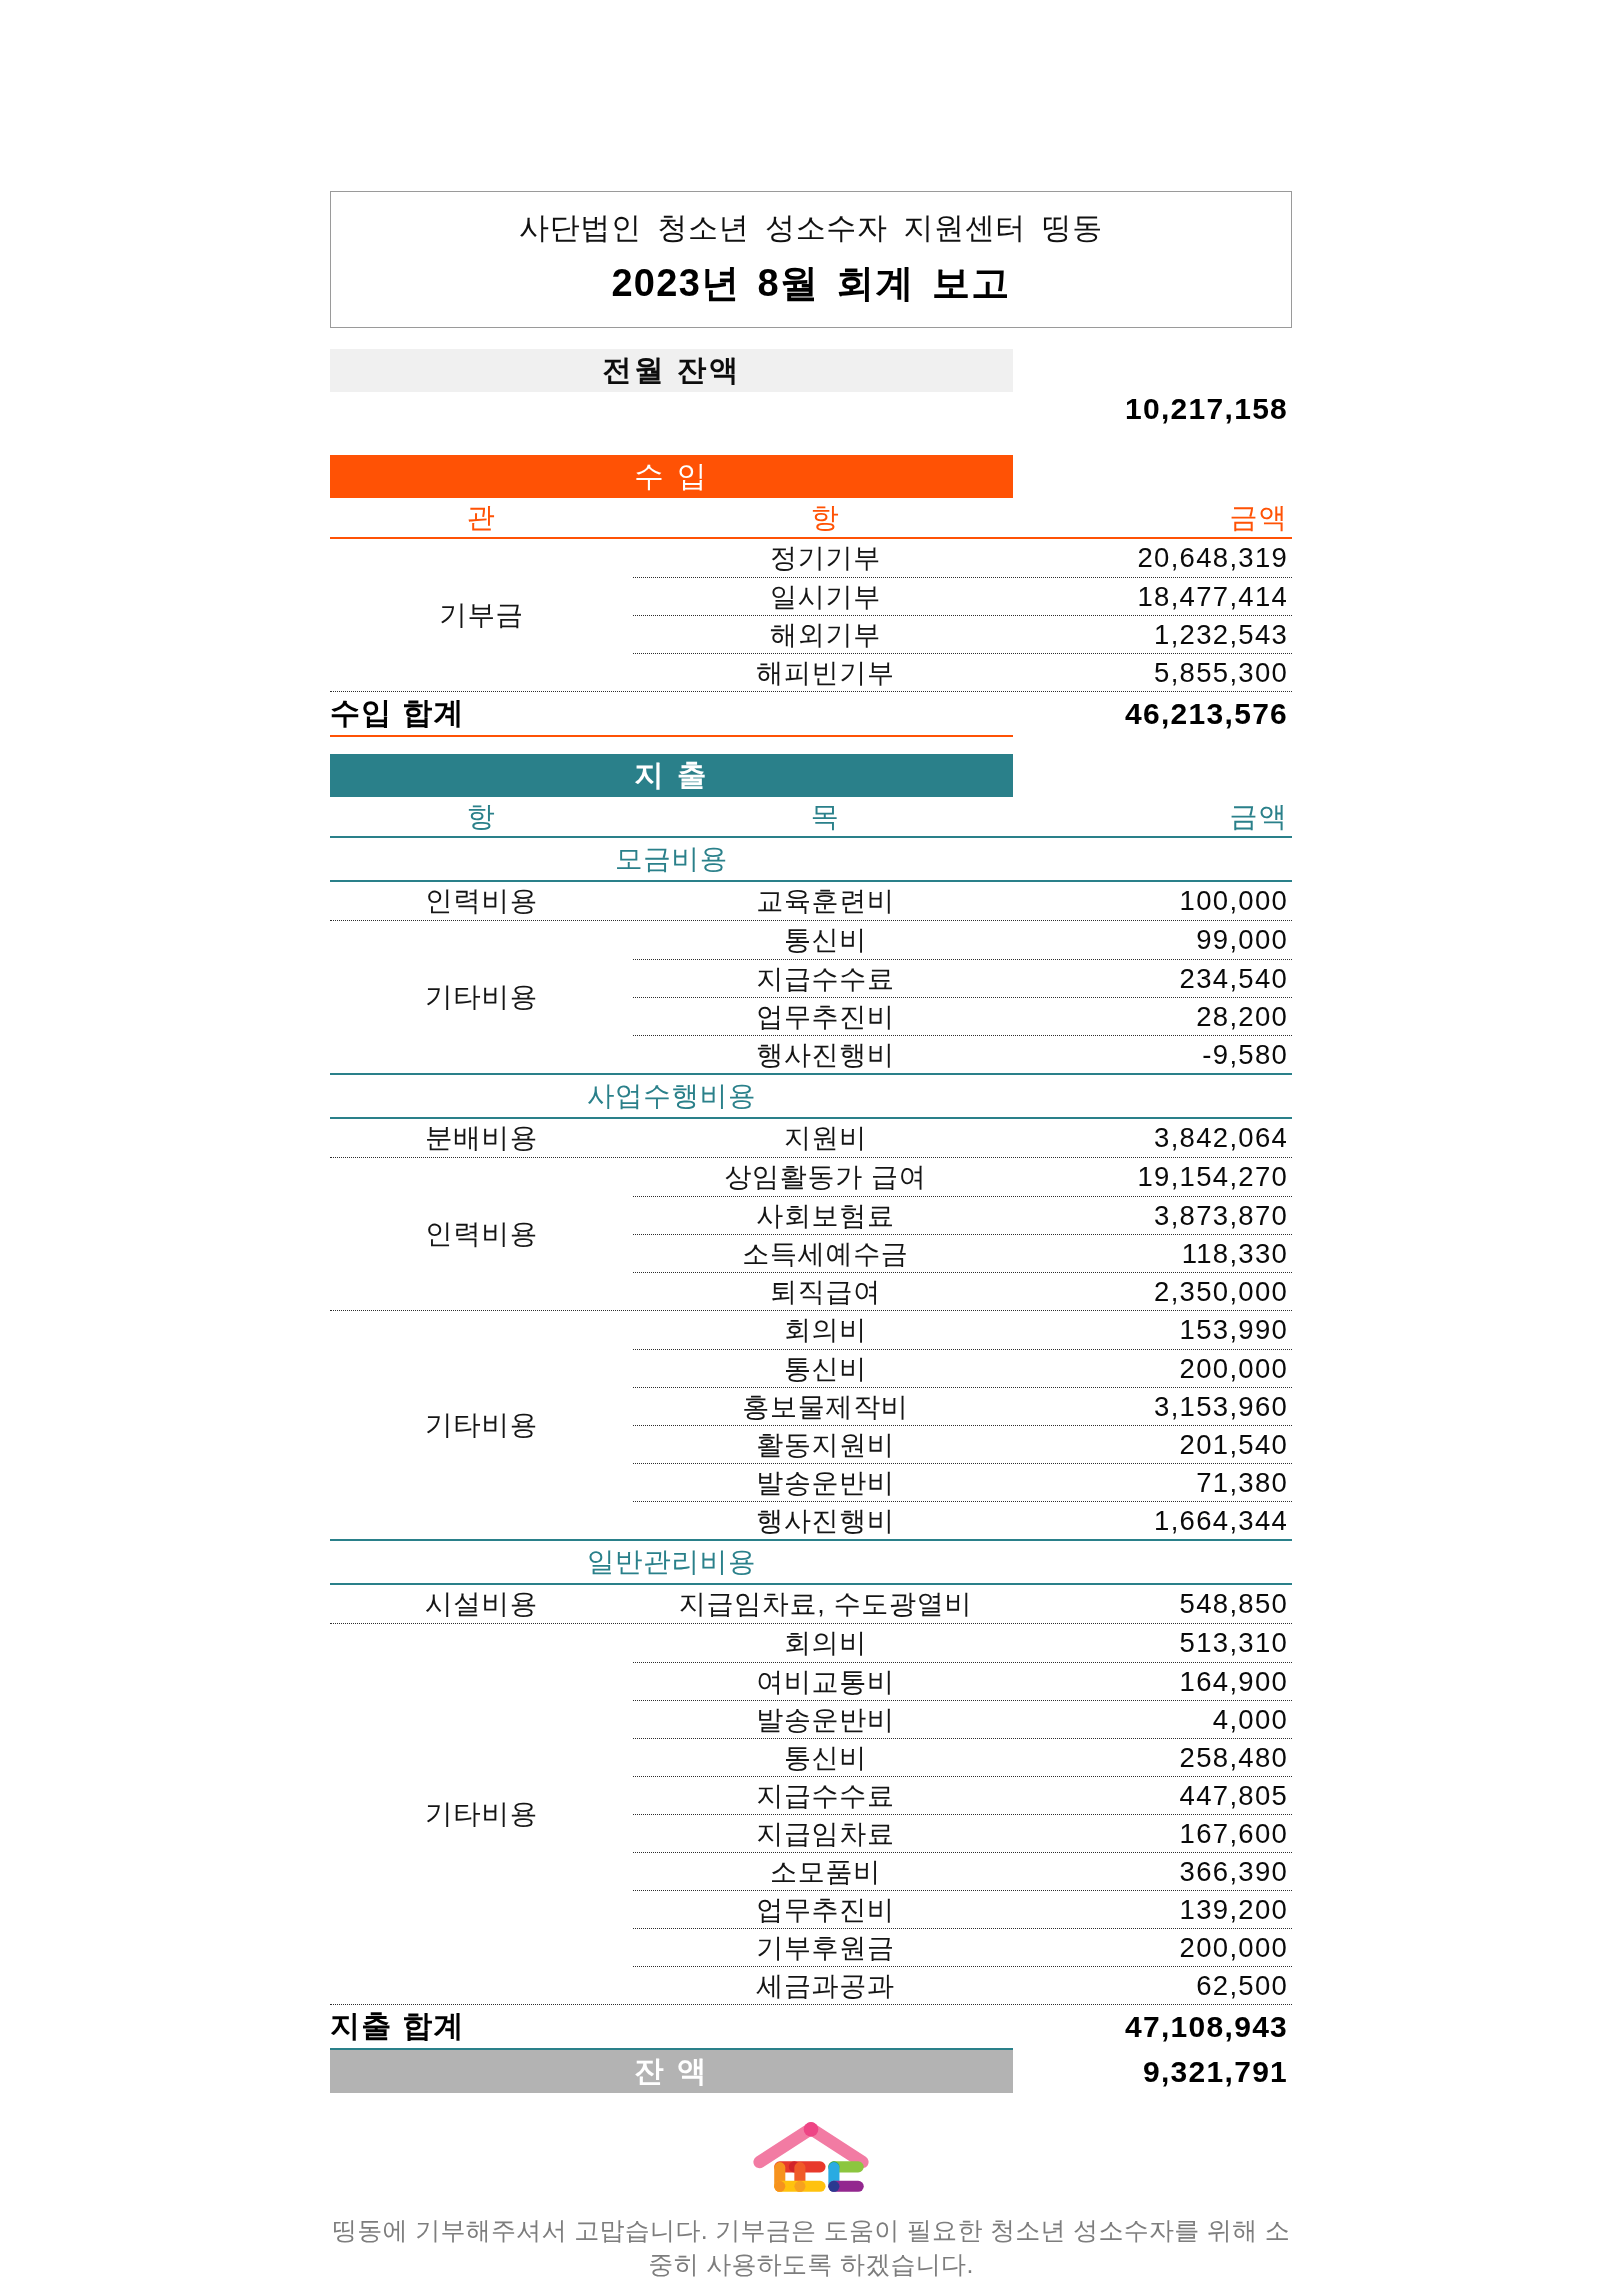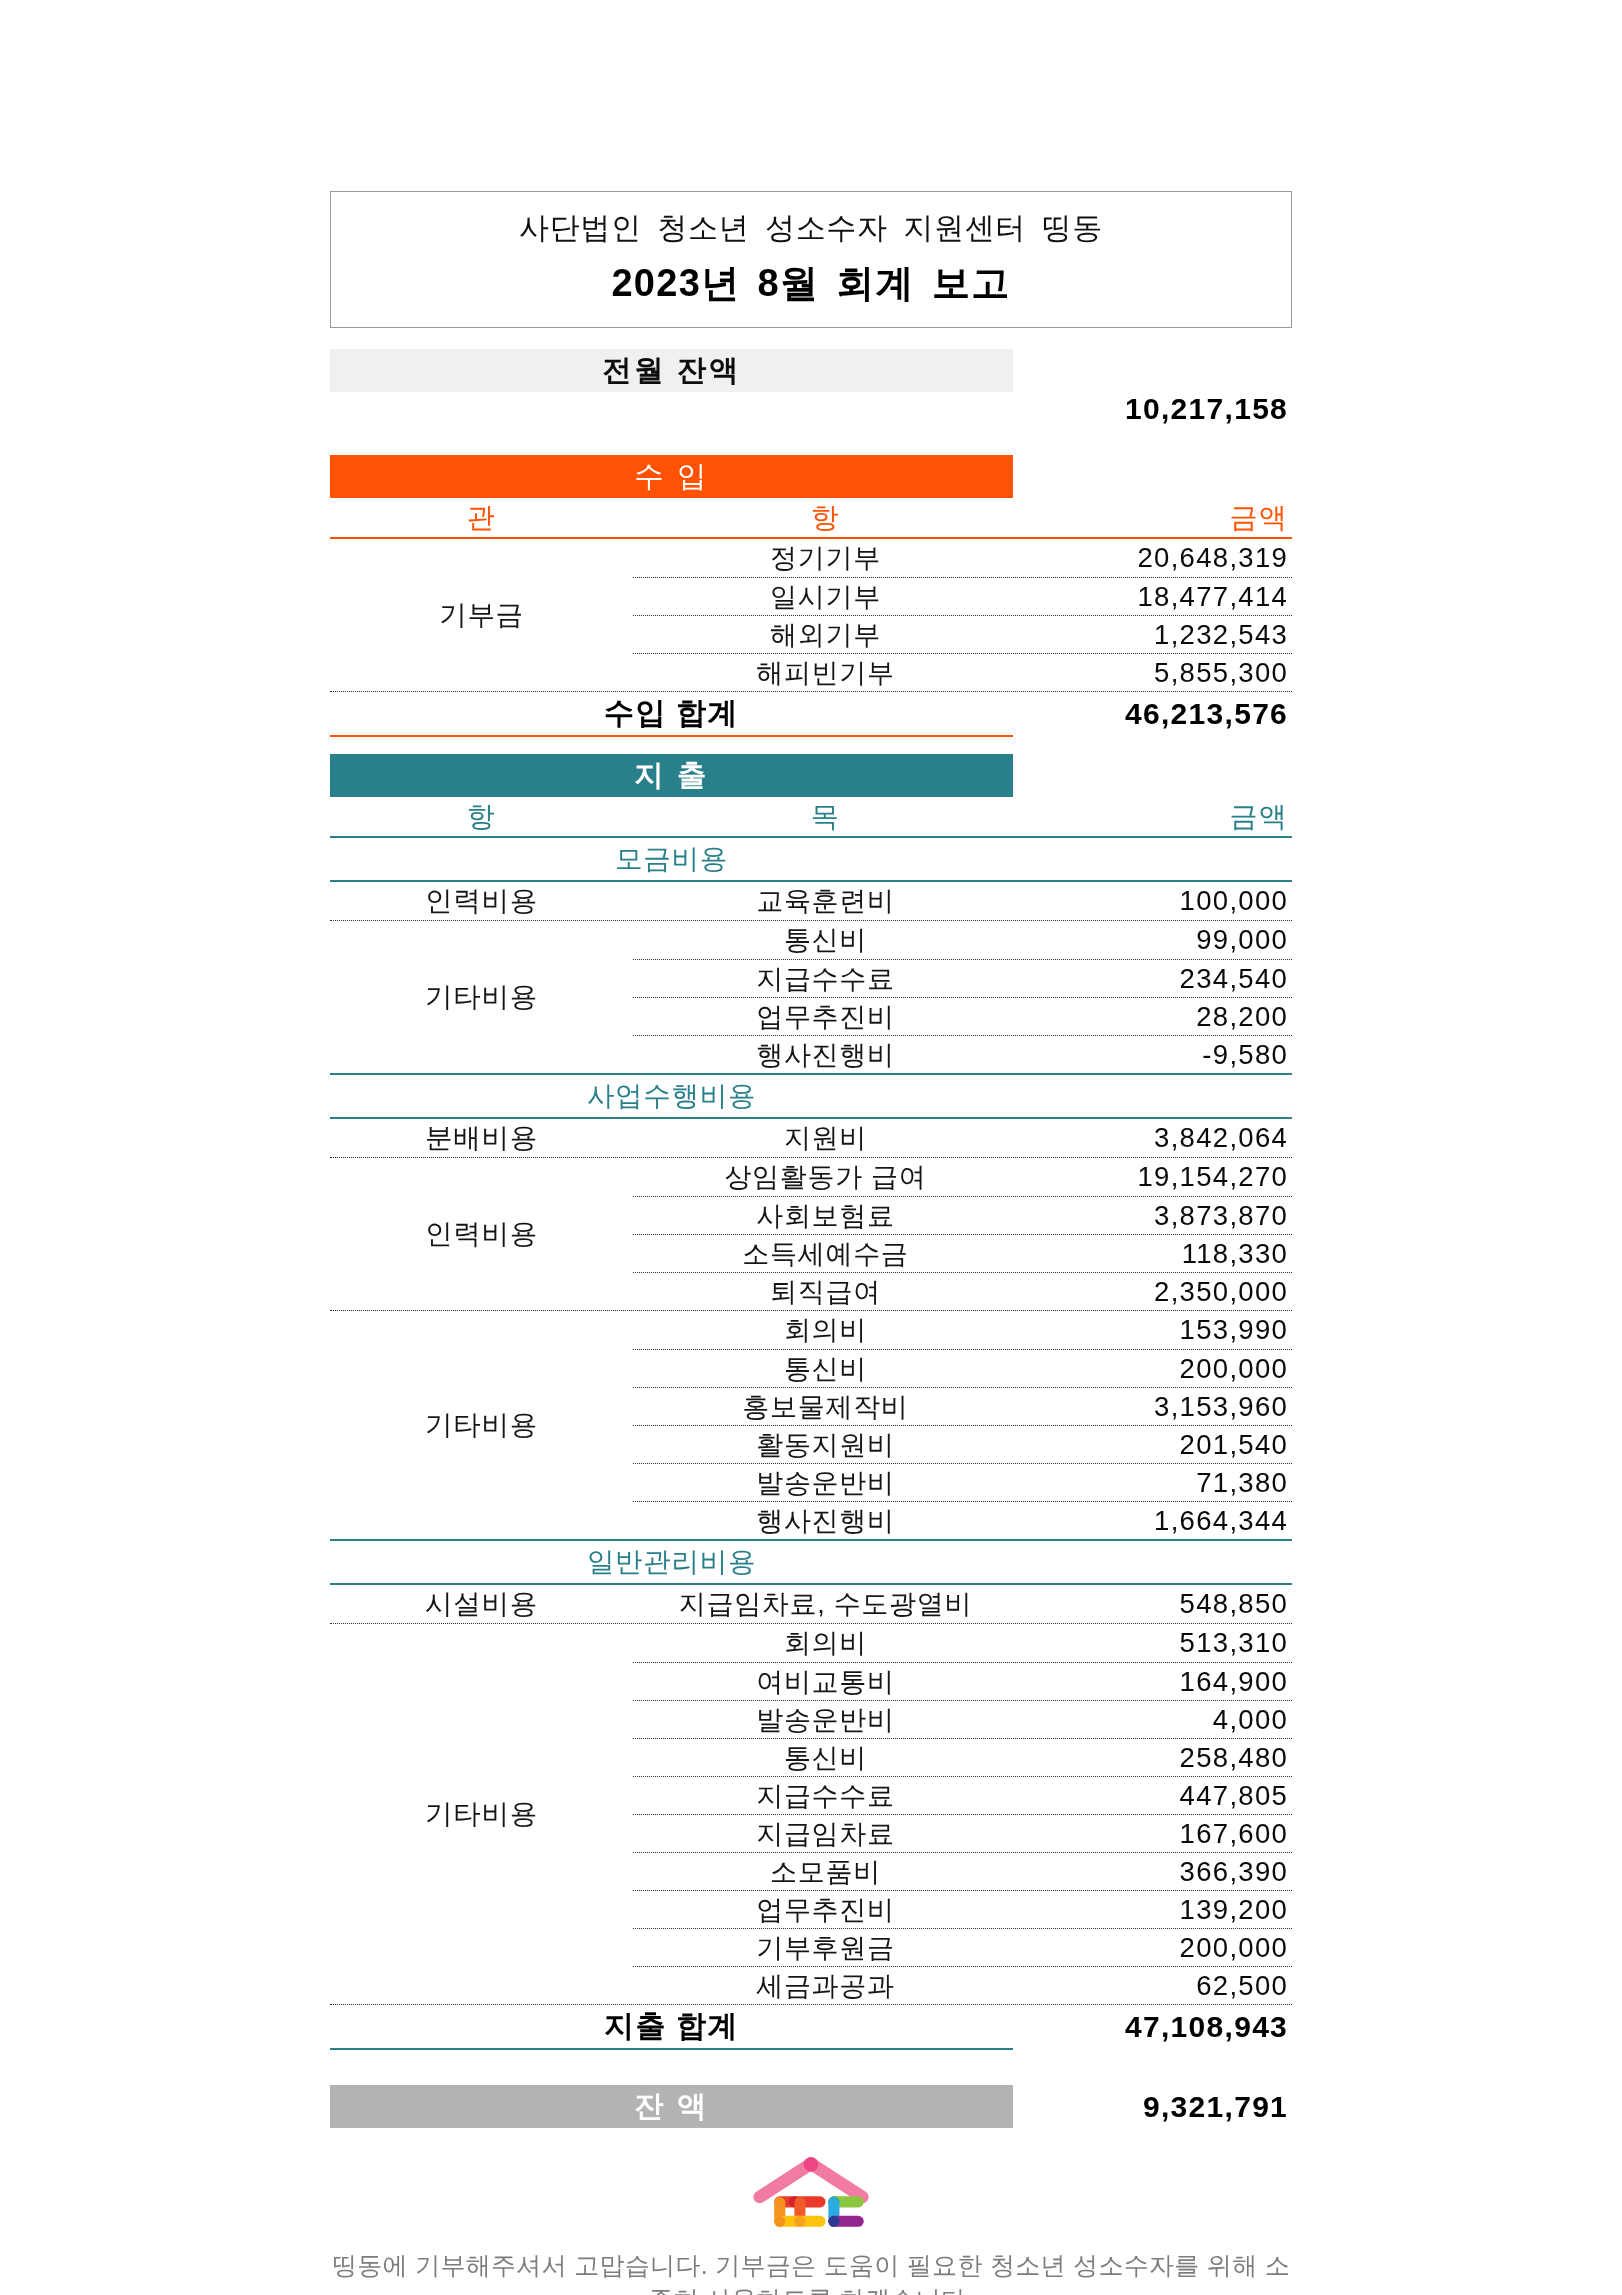--- a/index.html
+++ b/index.html
@@ -27,21 +27,21 @@
   .band.light{background:var(--light-band);color:#0d0d0d;font-weight:bold;}
   .band.orange-bg{background:var(--orange);color:#fff;font-weight:normal;}
   .band.teal-bg{background:var(--teal);color:#fff;font-weight:bold;}
   .band.gray-bg{background:var(--gray-band);color:#fff;font-weight:bold;}
   .band-amt{flex:1;display:flex;align-items:center;justify-content:flex-end;
             padding-right:3.9px;font-size:30px;font-weight:bold;letter-spacing:1.3px;color:#000;}
 
   .prev-row{margin-top:21px;flex-direction:column;}
   .income-band-row{margin-top:29px;}
   .expense-band-row{margin-top:17px;}
-  .balance-band-row{margin-top:35px;}
+  .balance-band-row{}
 
   
   .cols-row{display:flex;align-items:center;height:39px;font-size:28px;letter-spacing:1.3px;}
   .cols-row .c1{width:31.5%;text-align:center;}
   .cols-row .c2{width:40%;text-align:center;}
   .cols-row .c3{flex:1;text-align:right;padding-right:3.9px;}
   .orange-text{color:var(--orange);}
   .teal-text{color:var(--teal);}
 
   
@@ -60,21 +60,21 @@
   .item + .item{border-top:1.3px dotted #2e2e2e;gap:21px;}
   .item .item-name{width:58.4%;text-align:center;font-size:27px;color:#151515;letter-spacing:0.7px;}
   .item .item-amt{flex:1;text-align:right;padding-right:3.9px;font-size:27.5px;color:#0a0a0a;letter-spacing:1.3px;}
 
   
   .subhdr{width:71%;height:42px;display:flex;align-items:center;justify-content:center;
           color:var(--teal);font-size:27.5px;letter-spacing:0.7px;}
 
   
   .total-row{display:flex;align-items:center;height:43px;}
-  .total-row .total-label{width:71%;text-align:center;font-size:30px;font-weight:bold;color:#000;letter-spacing:1.3px;}
+  .total-row .total-label{width:71%;font-size:30px;font-weight:bold;color:#000;letter-spacing:1.3px;}
   .total-row .total-amt{flex:1;text-align:right;padding-right:3.9px;font-size:30px;font-weight:bold;color:#000;letter-spacing:1.3px;}
 
   
   .logo-block{margin-top:27.5px;display:flex;justify-content:center;align-items:center;gap:19.6px;}
   .logo-text{padding-top:11.8px;}
   .logo-text .lt1{font-size:19px;color:#4a4a4a;margin-bottom:3.9px;}
   .logo-text .lt2{font-size:26px;color:#333;}
   .logo-text .lt2 b{color:#111;}
 
   

